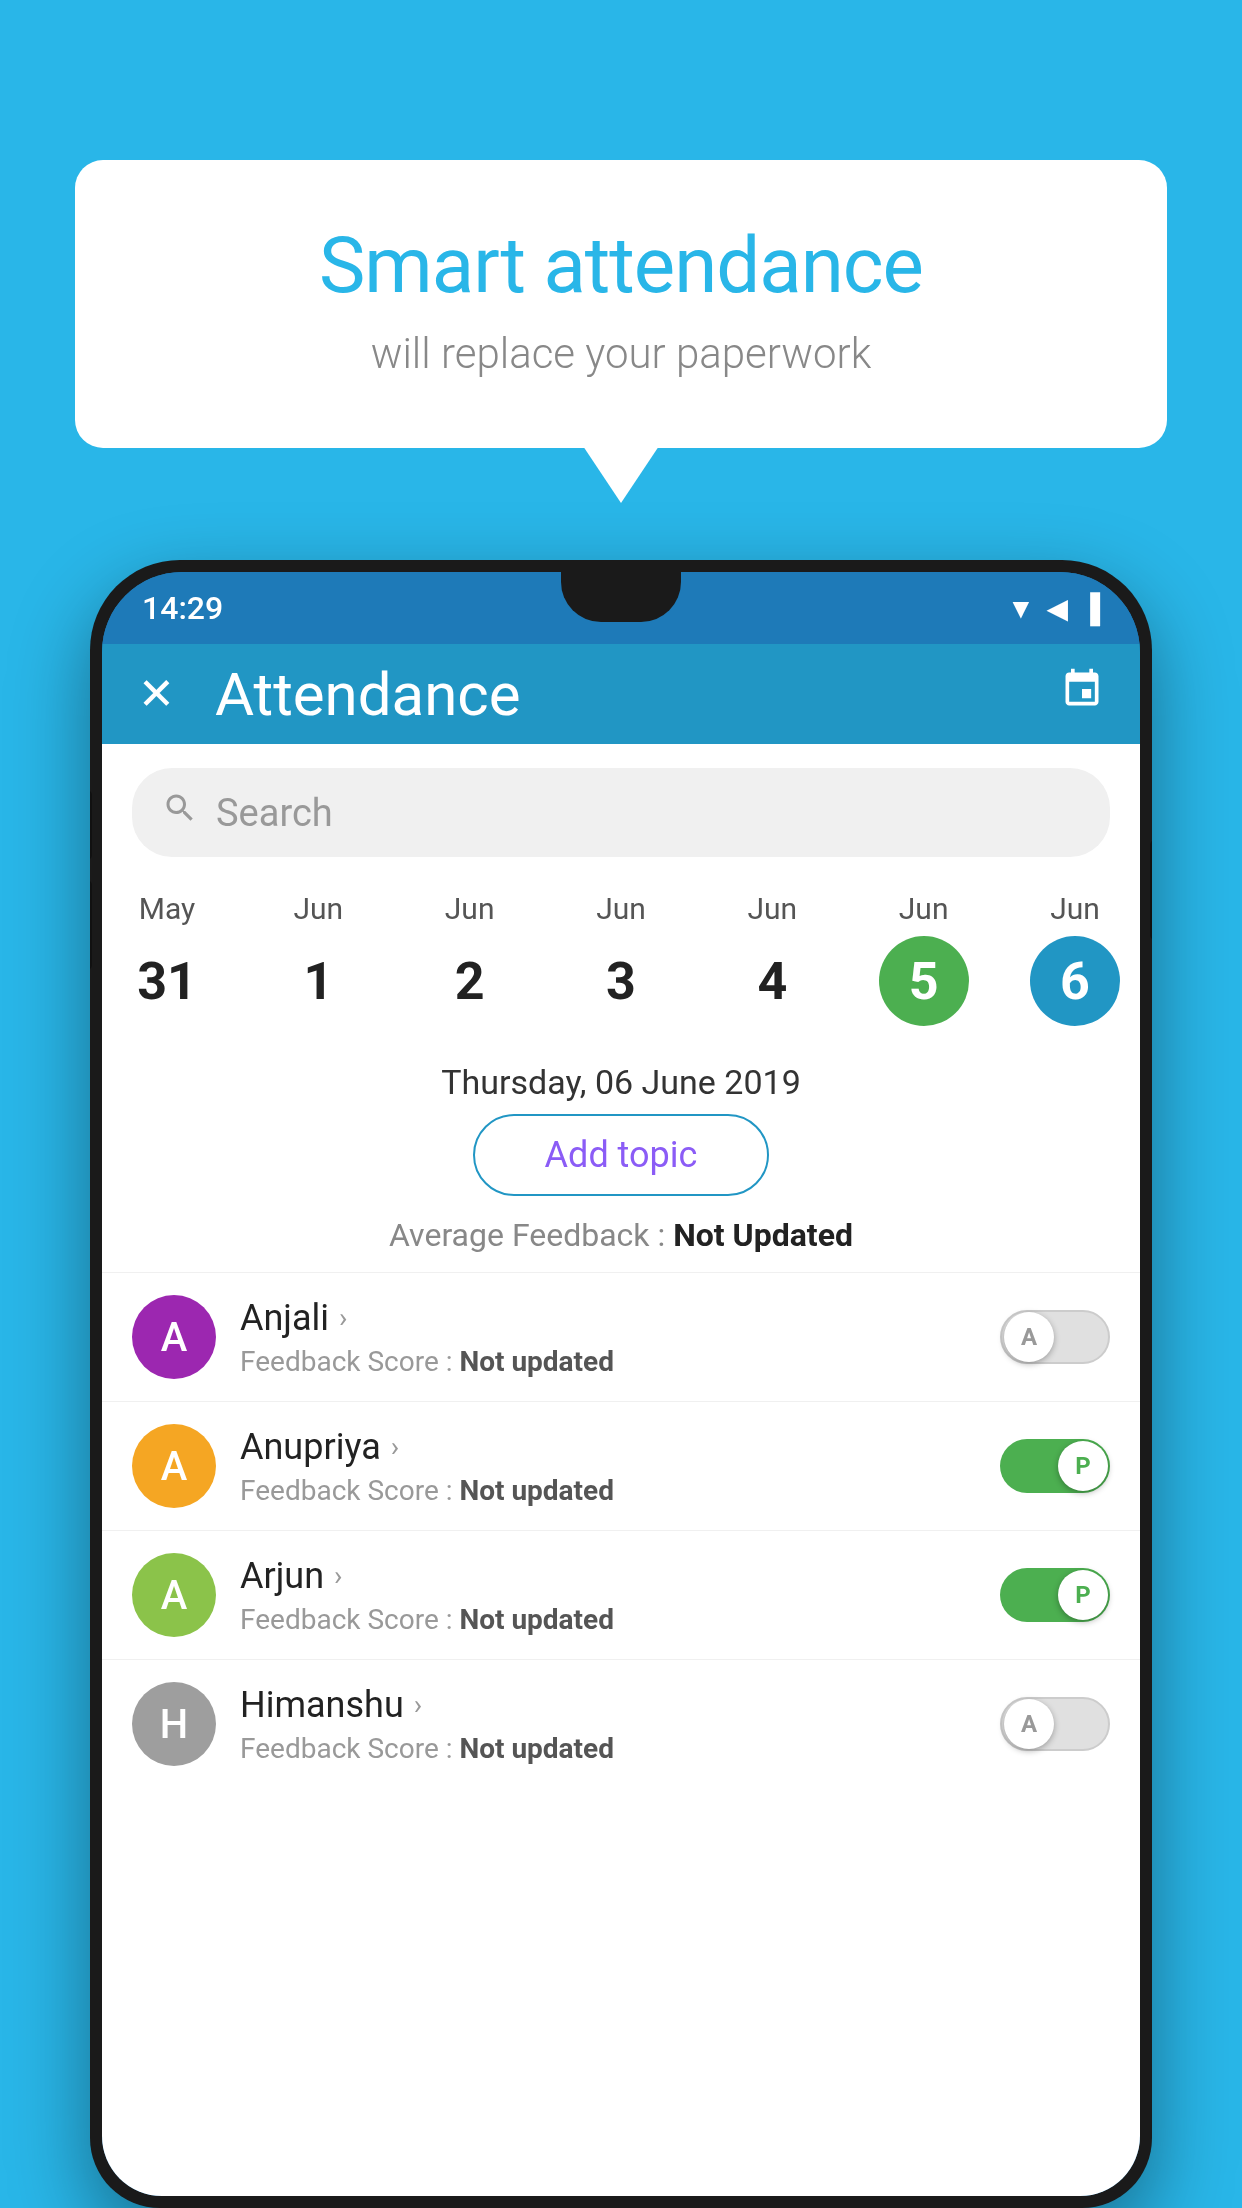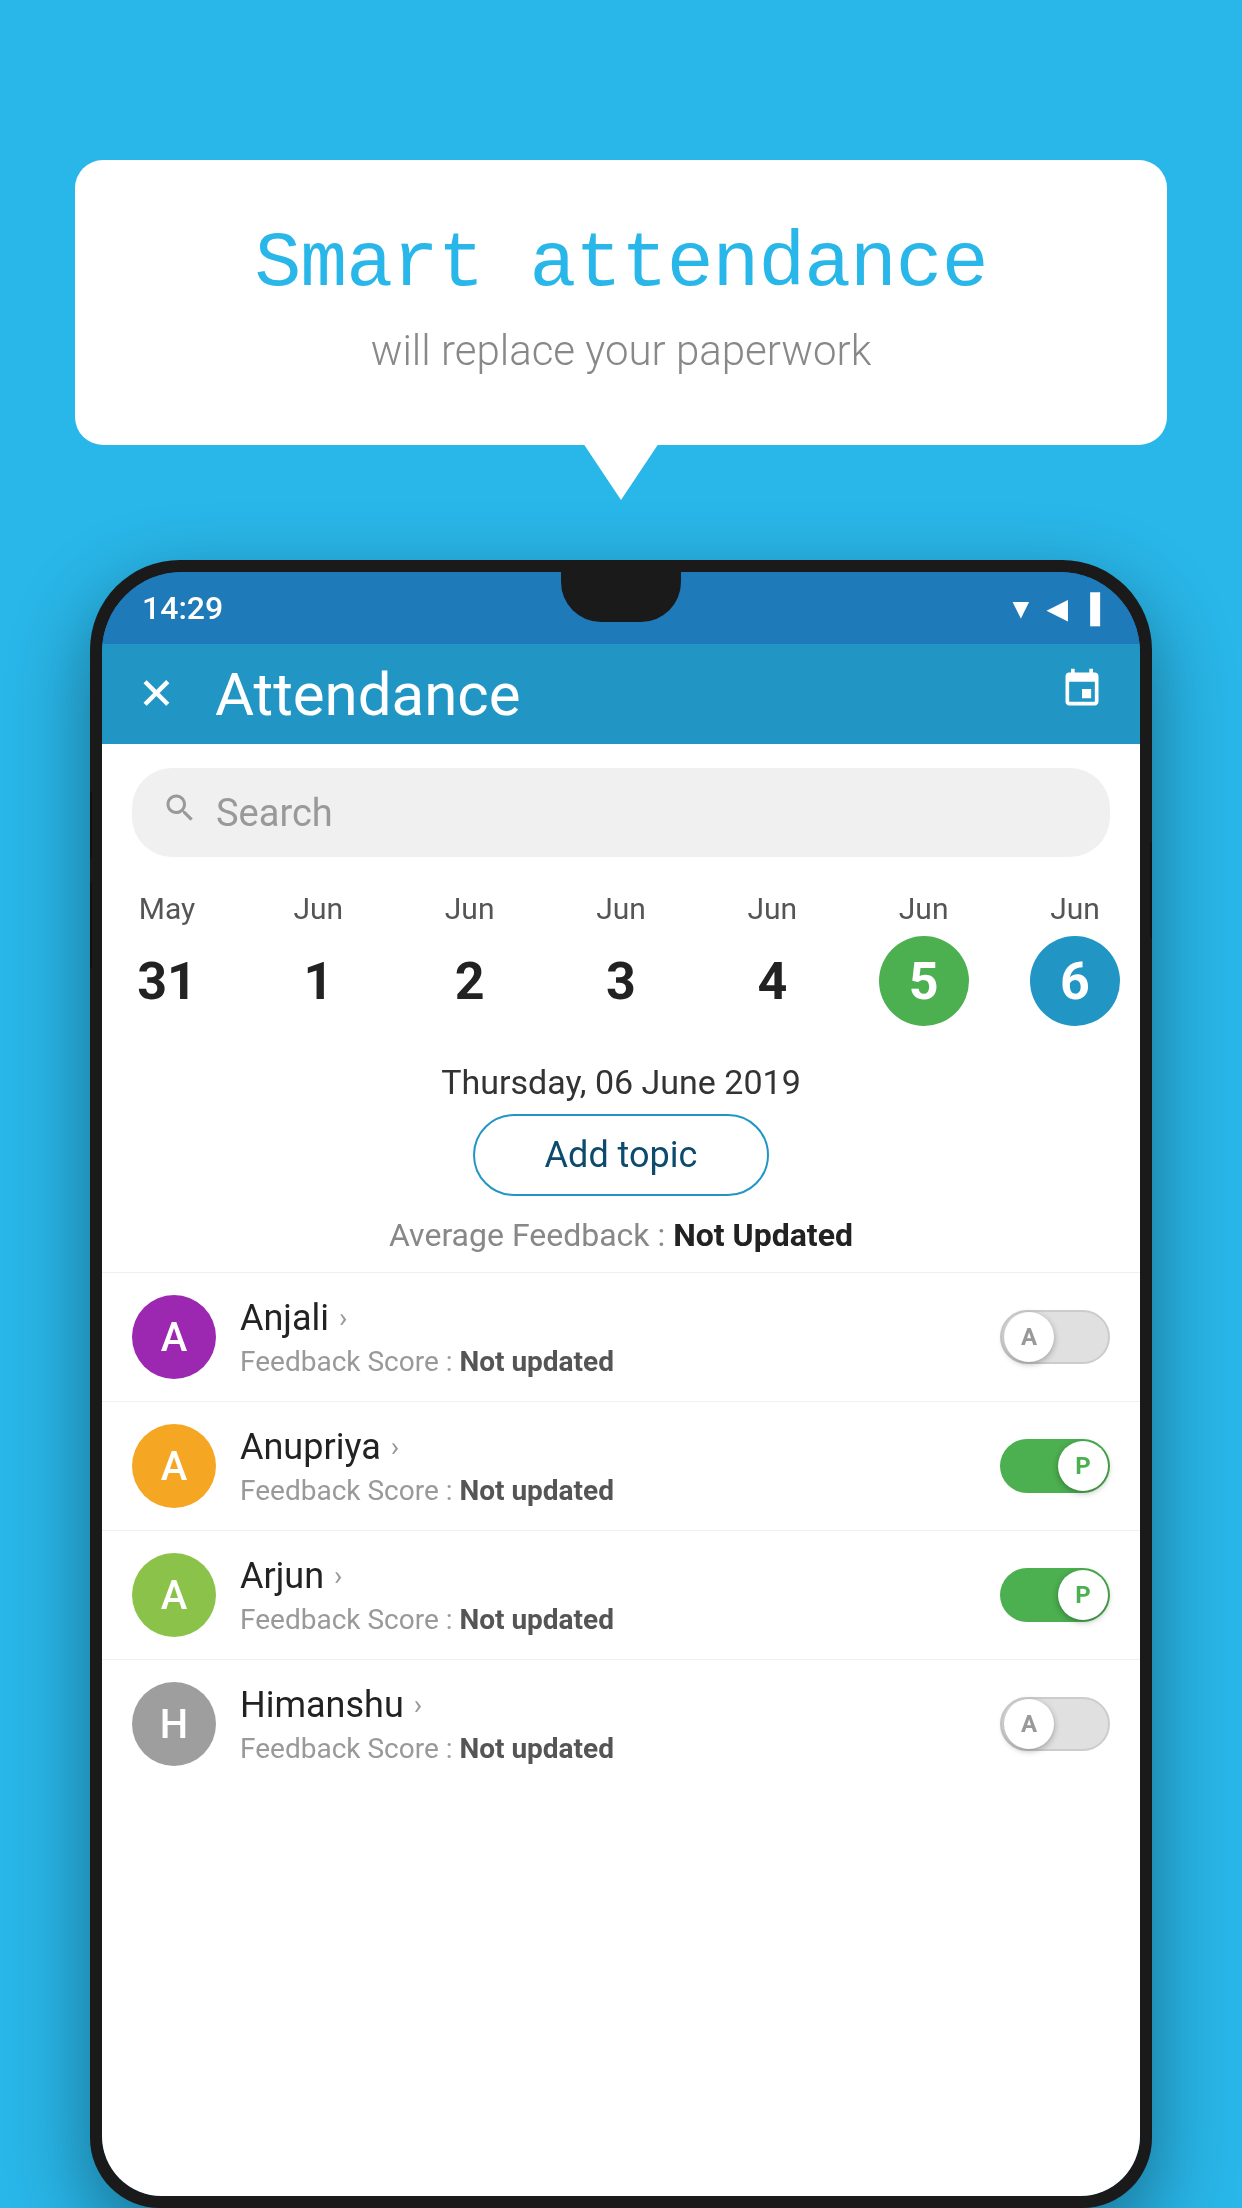--- a/index.html
+++ b/index.html
@@ -35,21 +35,20 @@
       border-left: 40px solid transparent;
       border-right: 40px solid transparent;
       border-top: 60px solid white;
     }
     .bubble-title {
       color: #29b6e8;
       font-size: 78px;
       font-weight: 400;
       letter-spacing: -1px;
       margin-bottom: 18px;
-      font-family: Liberation Mono, monospace;
     }
     .bubble-subtitle {
       color: #888;
       font-size: 42px;
       font-weight: 300;
     }
 
     
     .phone-frame {
       position: absolute;
@@ -206,21 +205,21 @@
     }
 
     
     .add-topic-btn {
       display: block;
       margin: 0 auto 20px;
       border: 2px solid #2196c4;
       border-radius: 50px;
       padding: 18px 70px;
       background: white;
-      color: #0c4a6e;
+      color: #8b5cf6;
       font-size: 36px;
       text-align: left;
       width: fit-content;
       cursor: pointer;
     }
 
     
     .avg-feedback {
       text-align: center;
       font-size: 32px;

